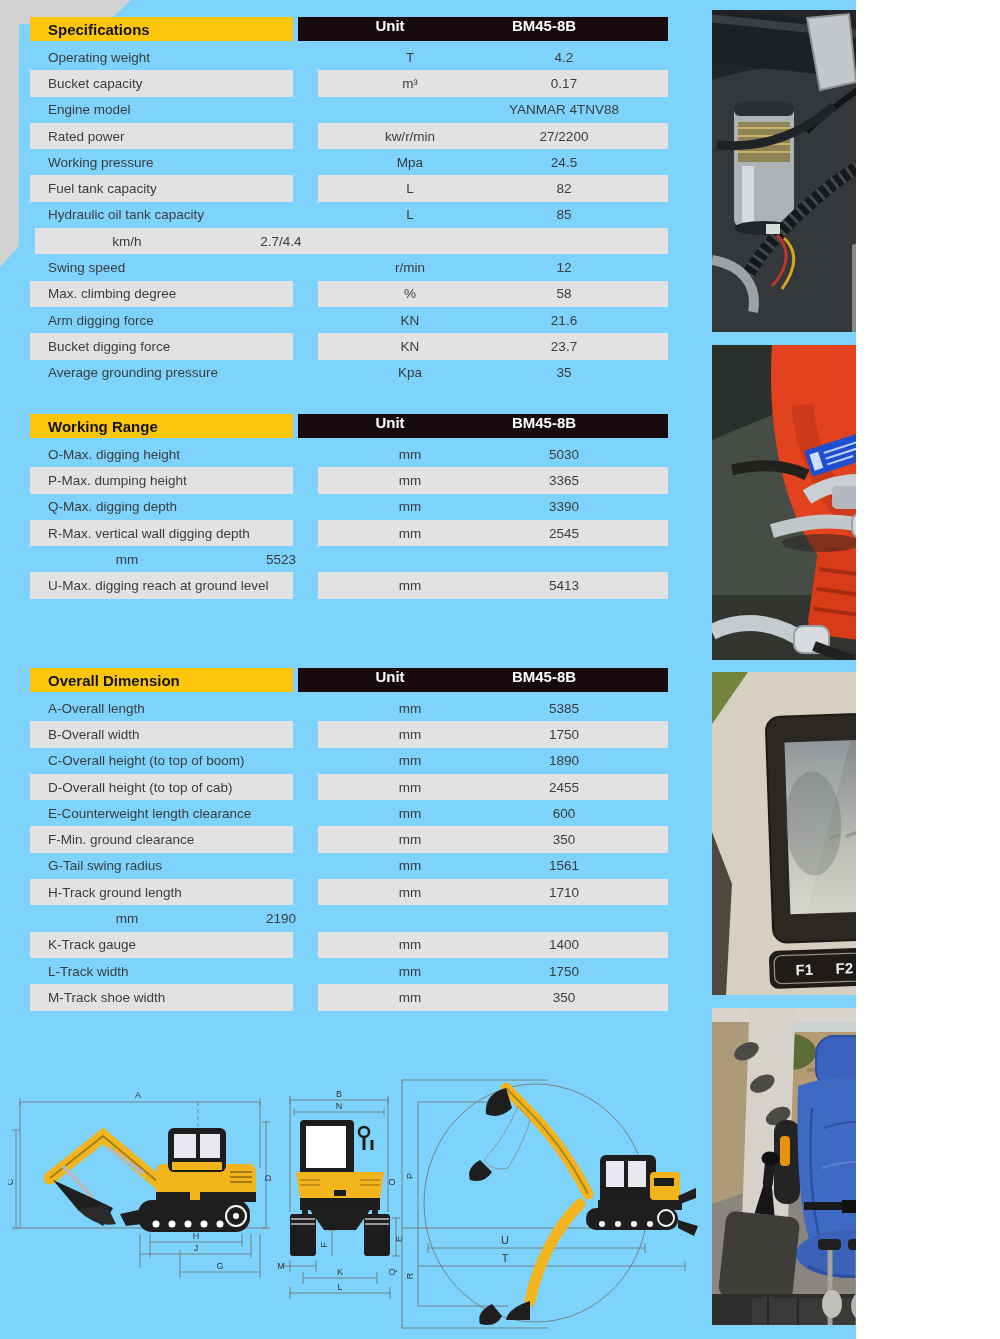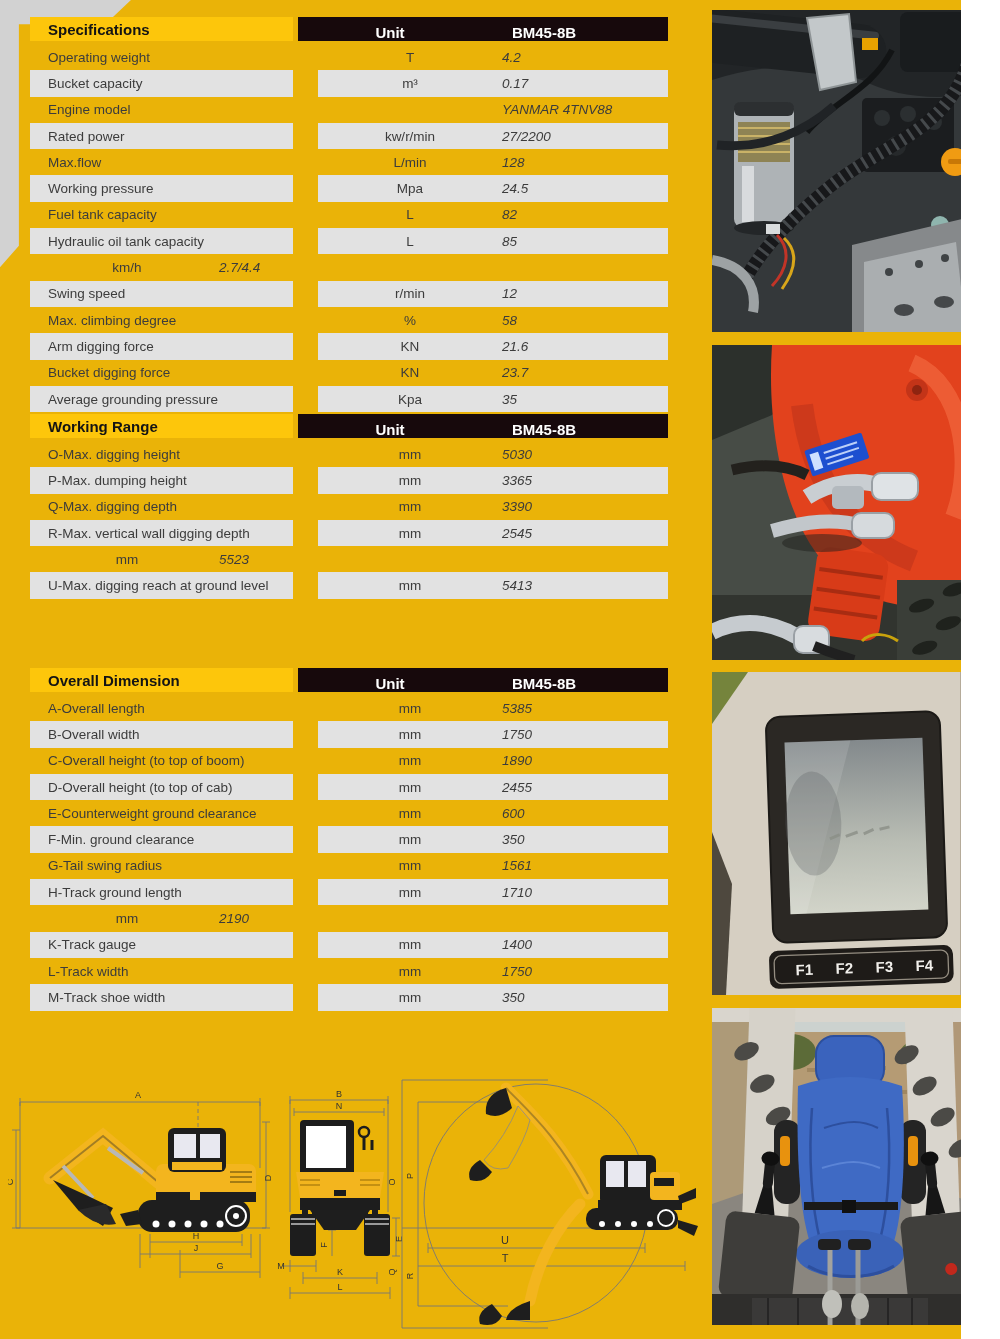--- a/index.html
+++ b/index.html
@@ -1,37 +1,37 @@
 <!DOCTYPE html>
 <html><head>
 <meta charset="utf-8">
 <style>
   html,body{margin:0;padding:0;background:#fff;}
   body{font-family:"Liberation Sans", sans-serif;}
-  #canvas{position:relative;width:961px;height:1339px;background:#eab308;overflow:hidden;}
+  #canvas{position:relative;width:856px;height:1339px;background:#7dd3fc;overflow:hidden;}
 
   
   .deco{position:absolute;left:0;top:0;width:135px;height:270px;background:#d2d2d2;
         clip-path:polygon(0 0,97% 0,78% 9%,14% 9%,14% 91%,0 99%);}
 
   
   .spec-table{position:absolute;left:30px;width:638px;}
   .thead{display:flex;height:24px;}
   .hyellow{width:263px;background:#fdc60b;color:#141414;font-weight:bold;font-size:15px;
            display:flex;align-items:center;padding-left:18px;box-sizing:border-box;}
-  .hblack{margin-left:5px;flex:1;background:#17090c;color:#fff;font-weight:bold;font-size:15px;display:flex;align-items:flex-end;}
+  .hblack{margin-left:5px;flex:1;background:#17090c;color:#fff;font-weight:bold;font-size:15px;display:flex;align-items:flex-start;}
   .hunit{width:184px;text-align:center;}
   .hmodel{width:124px;text-align:center;}
   .trows{margin-top:3px;}
   .trow{display:flex;height:26.3px;gap:20px;}
   .tlabel{width:263px;font-size:13.5px;color:#3c3c3c;display:flex;align-items:center;
           padding-left:18px;box-sizing:border-box;white-space:nowrap;}
   .tright{margin-left:5px;flex:1;display:flex;align-items:center;}
   .tunit{width:184px;text-align:center;font-size:13.5px;color:#3c3c3c;}
-  .tvalue{width:124px;font-size:13.5px;color:#3c3c3c;white-space:nowrap;font-style:italic;}
+  .tvalue{width:124px;text-align:center;font-size:13.5px;color:#3c3c3c;white-space:nowrap;}
   .trow:nth-of-type(even) .tlabel,
   .trow:nth-of-type(even) .tright{background:#e2e2e2;}
 
   
   .photo{position:absolute;left:712px;width:276px;overflow:hidden;}
   .photo svg{display:block;}
 
   
   .diag{position:absolute;}
   .diag text{font-family:"Liberation Sans",sans-serif;font-size:9px;fill:#333;}
@@ -78,27 +78,20 @@
         </div>
 
         <div class="trow">
           <div class="tlabel">Rated power</div>
           <div class="tright">
             <div class="tunit">kw/r/min</div>
             <div class="tvalue">27/2200</div>
           </div>
         </div>
 
-        <div class="trow">
-          <div class="tlabel">Max.flow</div>
-          <div class="tright">
-            <div class="tunit">L/min</div>
-            <div class="tvalue">128</div>
-          </div>
-        </div>
 
         <div class="trow">
           <div class="tlabel">Working pressure</div>
           <div class="tright">
             <div class="tunit">Mpa</div>
             <div class="tvalue">24.5</div>
           </div>
         </div>
 
         <div class="trow">
@@ -261,21 +254,21 @@
 
         <div class="trow">
           <div class="tlabel">D-Overall height (to top of cab)</div>
           <div class="tright">
             <div class="tunit">mm</div>
             <div class="tvalue">2455</div>
           </div>
         </div>
 
         <div class="trow">
-          <div class="tlabel">E-Counterweight ground clearance</div>
+          <div class="tlabel">E-Counterweight length clearance</div>
           <div class="tright">
             <div class="tunit">mm</div>
             <div class="tvalue">600</div>
           </div>
         </div>
 
         <div class="trow">
           <div class="tlabel">F-Min. ground clearance</div>
           <div class="tright">
             <div class="tunit">mm</div>

